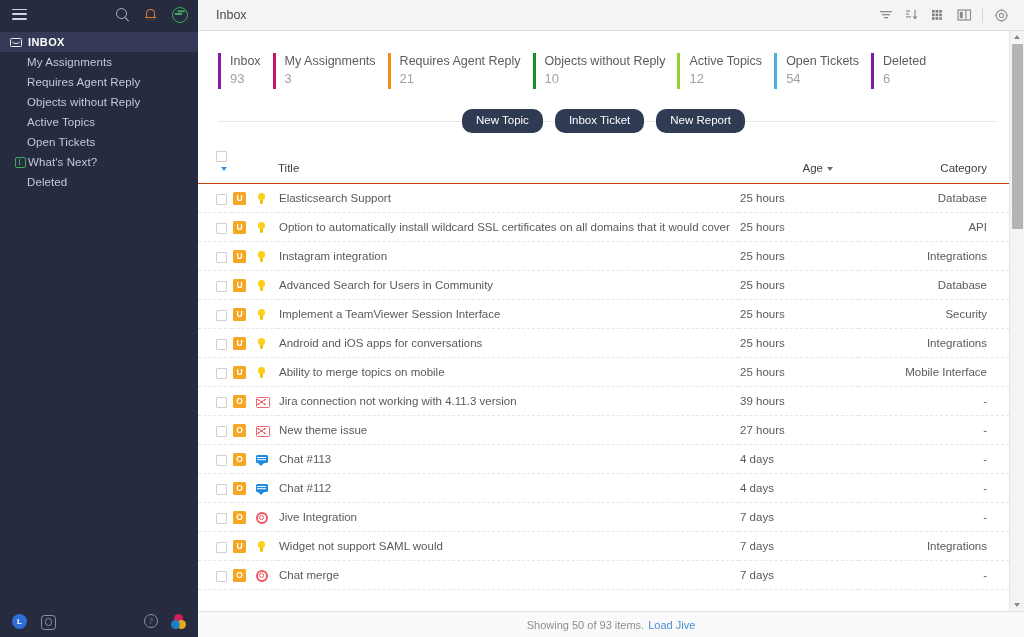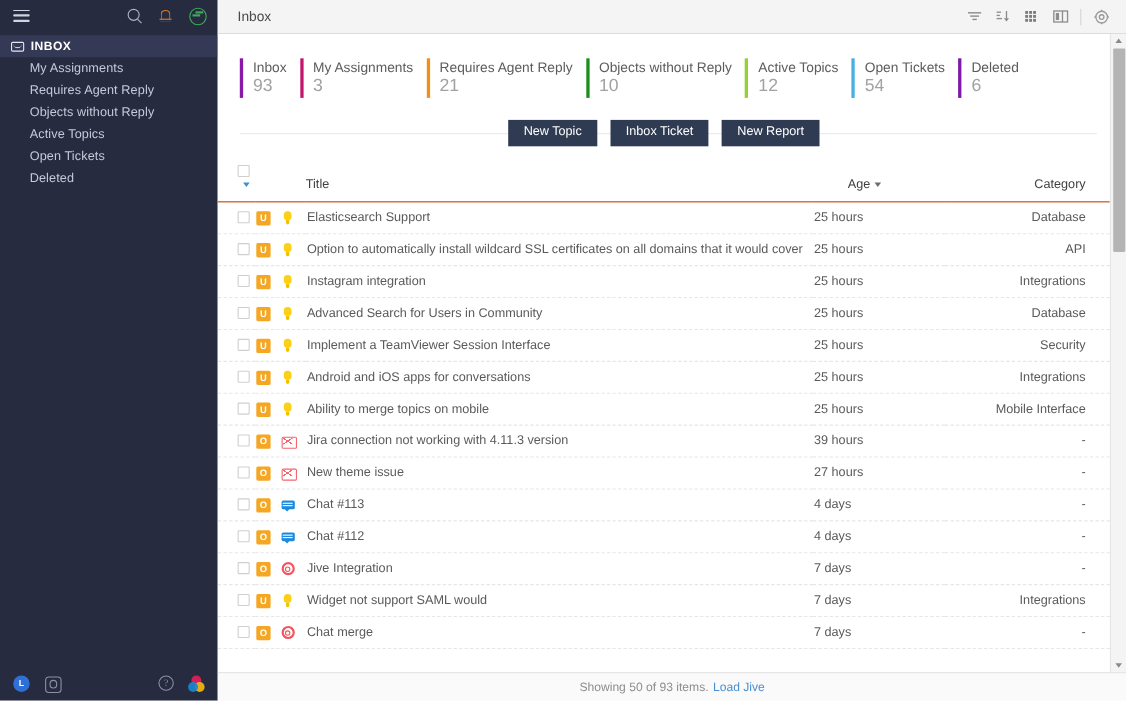--- a/index.html
+++ b/index.html
@@ -181,21 +181,21 @@
     align-items: flex-start;
   }
   .stat {
     display: flex;
     padding-right: 12px;
     cursor: pointer;
   }
   .stat-bar { width: 3px; border-radius: 0; margin-right: 9px; height: 36px; flex:0 0 3px;}
   .stat-txt { display:flex; flex-direction:column; }
   .stat-label { font-size: 12.5px; color:#5c5c5c; line-height: 16px; white-space:nowrap;}
-  .stat-count { font-size: 16px; color:#a2a2a2; line-height:19px; }
+  .stat-count { font-size: 13px; color:#a2a2a2; line-height:19px; }
 
   
   .actions {
     margin-top: 17px;
     position: relative;
     display: flex; align-items: center; justify-content: center;
     height: 30px;
   }
   .actions::before {
     content:""; position:absolute; left:20px; right: 12px; top: 15px;
@@ -203,42 +203,42 @@
   }
   .btn {
     position: relative; z-index: 2;
     background: #2f3b52;
     color: #fff;
     font-size: 11.5px;
     padding: 6px 14px 7px;
     margin: 0 6px;
     border: none;
     cursor: pointer;
-    border-radius: 0;
+    border-radius: 10px;
     font-family: "Liberation Sans", sans-serif;
     line-height: 1;
   }
 
   
   table.tbl {
     width: 100%;
     border-collapse: collapse;
     margin-top: 14px;
     table-layout: fixed;
   }
   table.tbl th {
     font-size: 11.5px; font-weight: normal; color: #3f3f3f;
     padding: 0 0 9px 0;
     border-bottom: 1px solid #c2410c;
     vertical-align: bottom;
   }
   .th-check { width: 34px; padding-left: 18px !important; text-align:left; }
   .th-gap   { width: 46px; }
   .th-title { text-align: left; }
-  .th-age   { width: 120px; padding-right: 26px !important;}
+  .th-age   { width: 120px; text-align: right; padding-right: 26px !important;}
   .th-cat   { width: 150px; text-align: right; padding-right: 22px !important;}
 
   .chk {
     width: 11px; height: 11px;
     border: 1px solid #cfcfcf; background:#fff;
     display:inline-block; vertical-align: middle;
     border-radius: 1px; cursor:pointer;
   }
   .caret {
     display:inline-block; width:0;height:0;
@@ -360,20 +360,26 @@
         <span class="sb-lbl">Requires Agent Reply</span>
       </div>
       <div class="sb-item sub">
         <span class="sb-lbl">Objects without Reply</span>
       </div>
       <div class="sb-item sub">
         <span class="sb-lbl">Active Topics</span>
       </div>
       <div class="sb-item sub">
         <span class="sb-lbl">Open Tickets</span>
+      </div>
+      <div class="sb-item">
+        <span class="sb-ico" style="padding-left:5px">
+            <span class="next-icon"></span>
+          </span>
+        <span class="sb-lbl">What's Next?</span>
       </div>
       <div class="sb-item sub">
         <span class="sb-lbl">Deleted</span>
       </div>
     </div>
 
     <div class="sb-bottom">
       <div class="sb-bottom-left">
         <div class="avatar">L</div>
         <div class="gear"></div>

